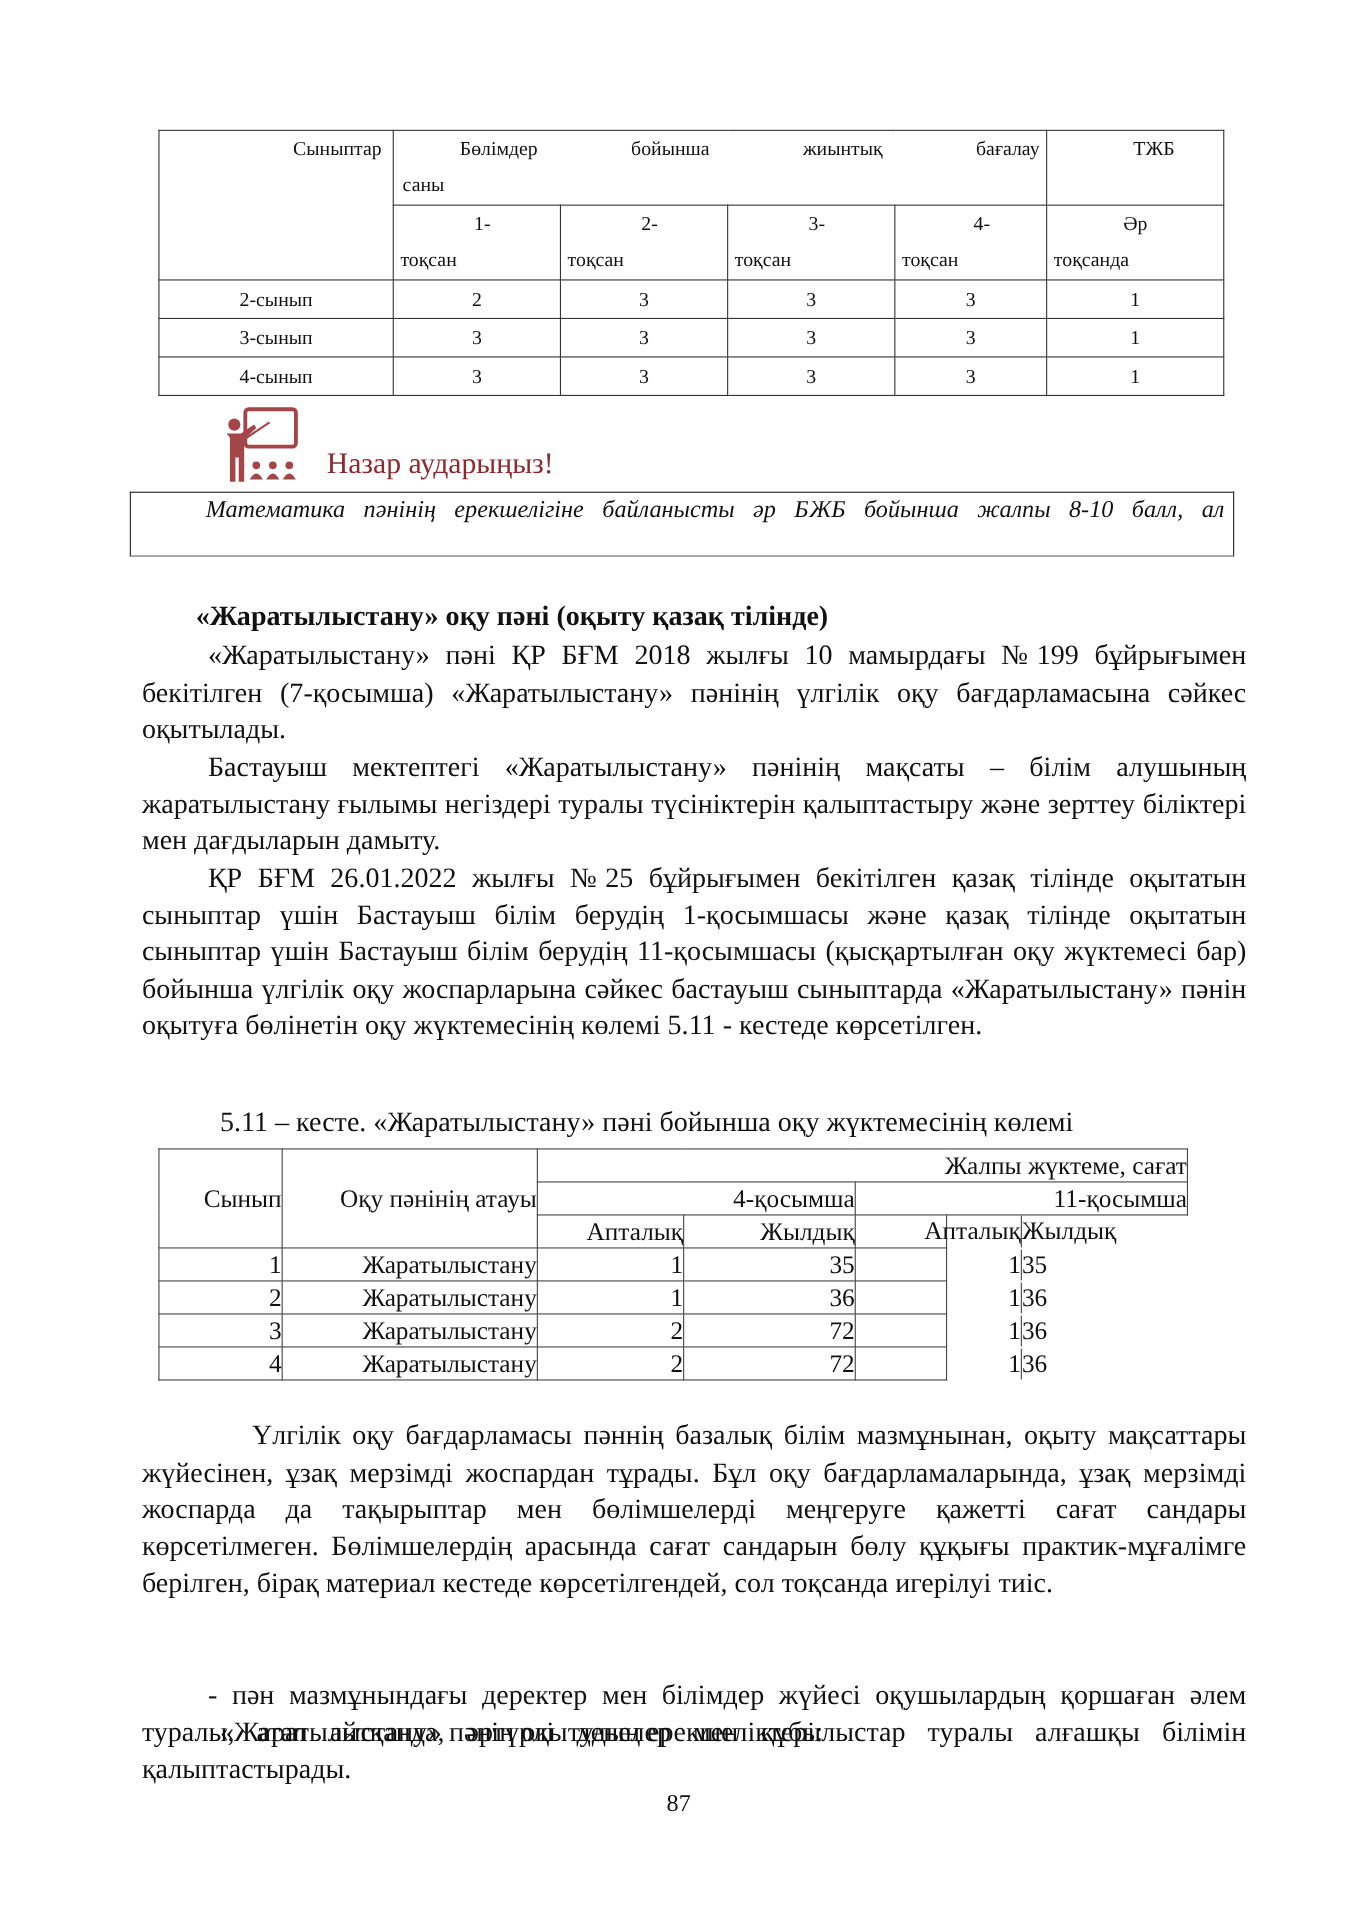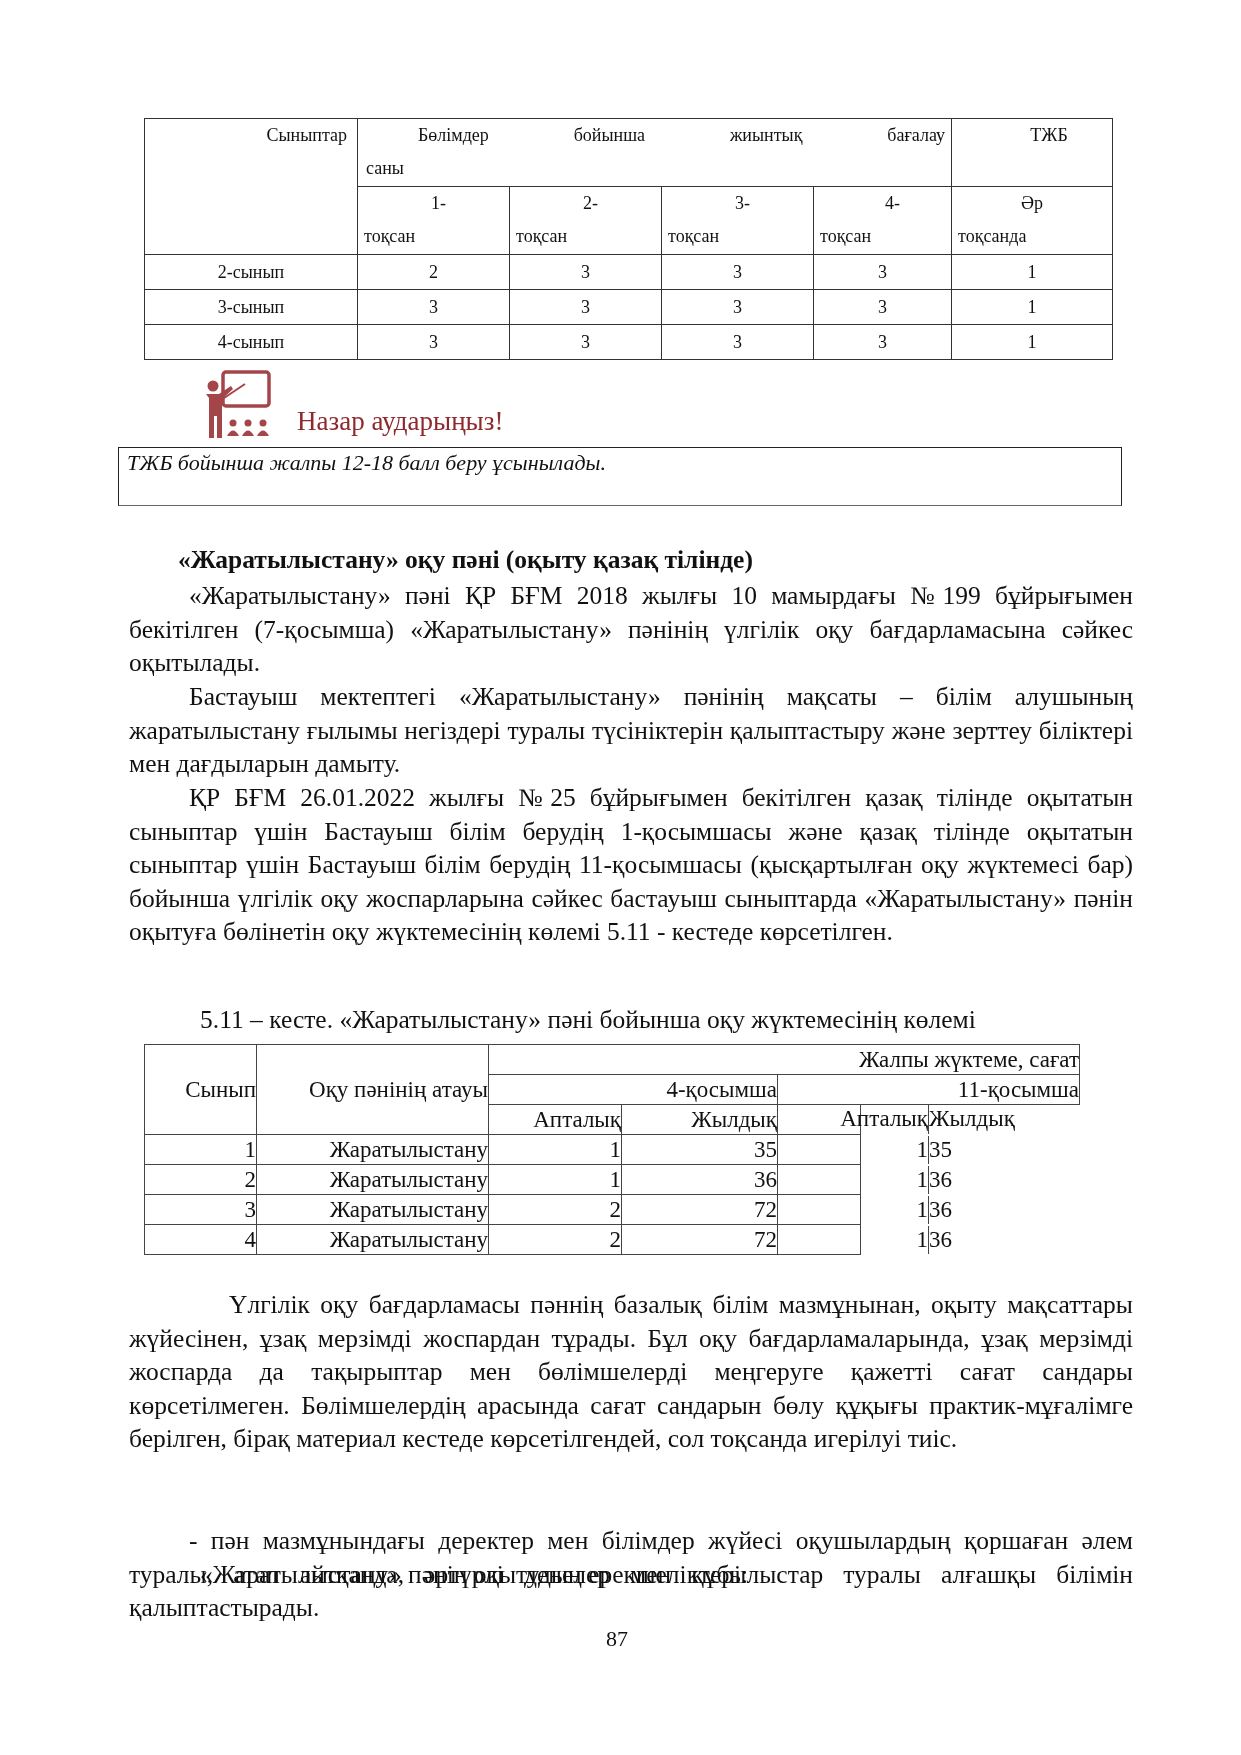--- a/index.html
+++ b/index.html
@@ -123,21 +123,21 @@
       <path d="M24 66 q6 -11 12 0 z" fill="#a4454a"></path>
     <circle cx="45" cy="53" r="3.5" fill="#a4454a"></circle>
       <path d="M39 66 q6 -11 12 0 z" fill="#a4454a"></path>
     <circle cx="60" cy="53" r="3.5" fill="#a4454a"></circle>
       <path d="M54 66 q6 -11 12 0 z" fill="#a4454a"></path>
   </svg>
 </div>
 <div id="attn-title" class="abs">Назар аударыңыз!</div>
 
 <div id="note" class="abs">
-  <p>ТЖБ бойынша жалпы 12-18 балл беру ұсынылады.</p>
+  <p class="ind" style="text-align-last:justify;">Математика пәнінің ерекшелігіне байланысты әр БЖБ бойынша жалпы 8-10 балл,  ал</p>
 </div>
 
 <div id="heading" class="abs">«Жаратылыстану» оқу пәні  (оқыту қазақ тілінде)</div>
 <p class="para ind1" style="top:579px;">«Жаратылыстану» пәні ҚР БҒМ 2018 жылғы 10 мамырдағы №199 бұйрығымен бекітілген (7-қосымша) «Жаратылыстану»  пәнінің үлгілік оқу бағдарламасына сәйкес оқытылады.</p>
 <p class="para ind1" style="top:680px;">Бастауыш мектептегі «Жаратылыстану» пәнінің мақсаты – білім алушының жаратылыстану ғылымы негіздері туралы түсініктерін қалыптастыру және зерттеу біліктері мен дағдыларын дамыту.</p>
 <p class="para ind1" style="top:781px;">ҚР БҒМ 26.01.2022 жылғы №25 бұйрығымен бекітілген қазақ тілінде оқытатын сыныптар үшін Бастауыш білім берудің 1-қосымшасы және қазақ тілінде оқытатын сыныптар үшін Бастауыш білім берудің 11-қосымшасы (қысқартылған оқу жүктемесі бар) бойынша үлгілік оқу жоспарларына сәйкес бастауыш сыныптарда «Жаратылыстану» пәнін оқытуға бөлінетін оқу жүктемесінің көлемі 5.11 - кестеде көрсетілген.</p>
 
 <div id="t2cap" class="abs">5.11 – кесте. «Жаратылыстану» пәні бойынша оқу жүктемесінің көлемі</div>
 <table id="t2">
   <colgroup>

